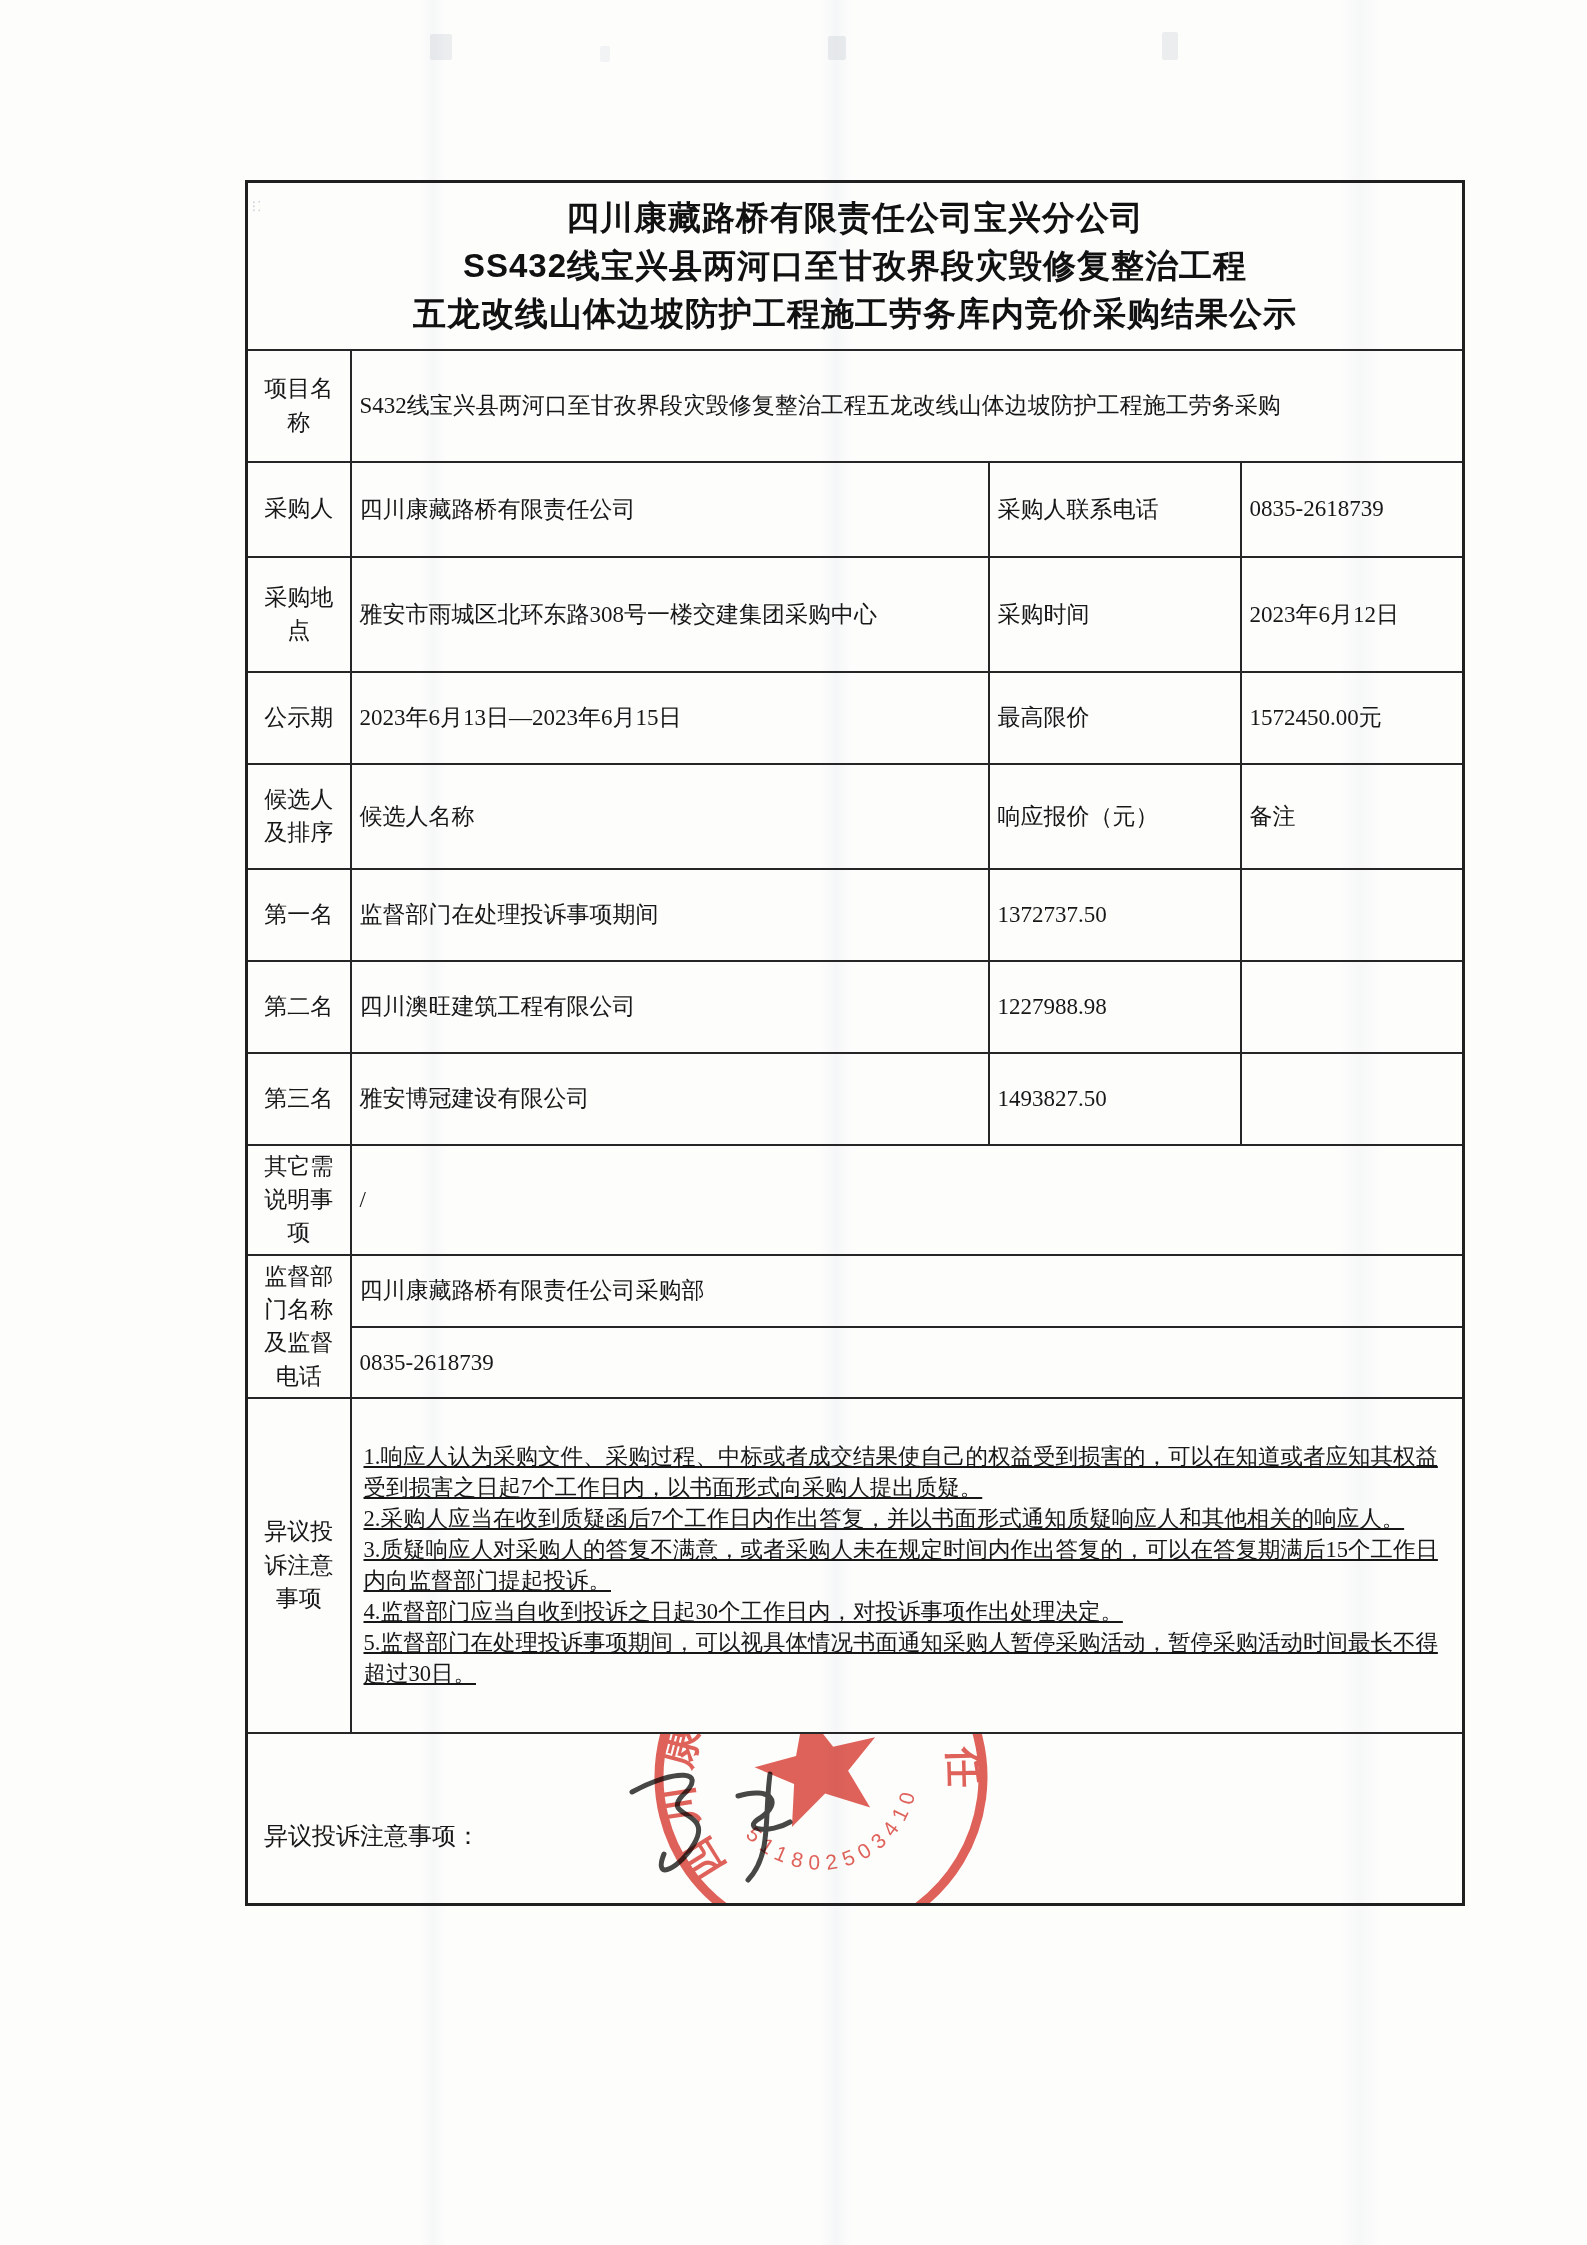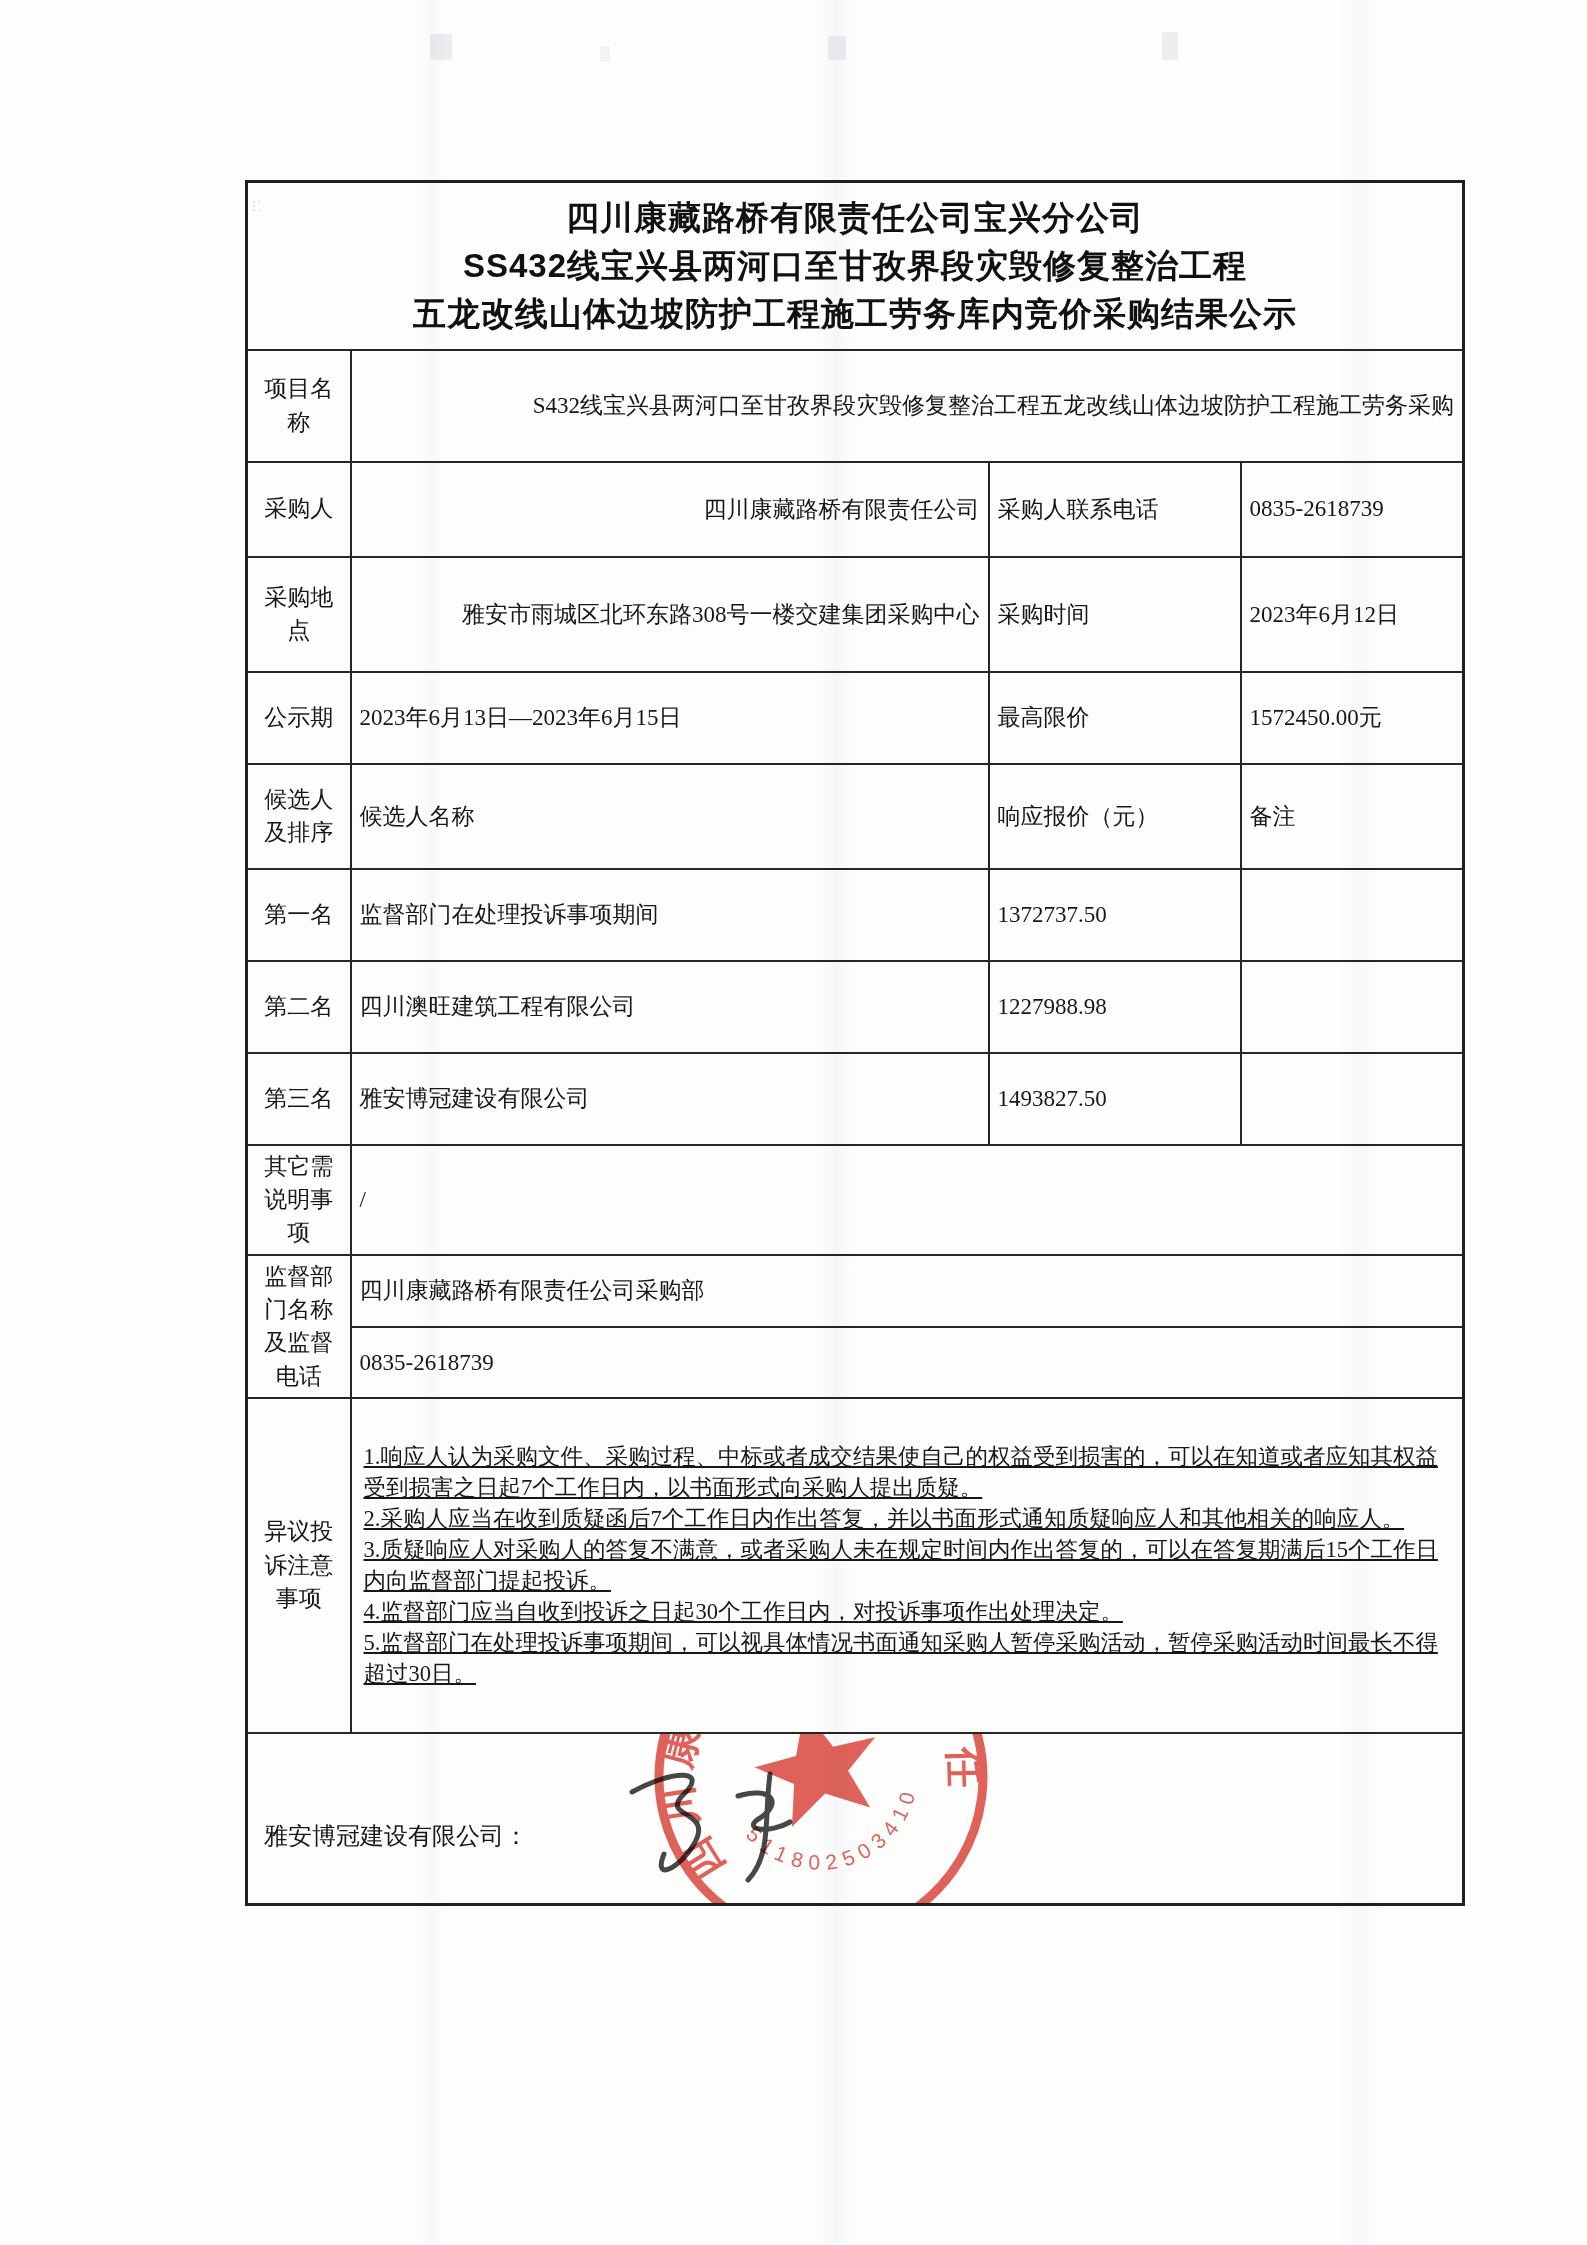--- a/index.html
+++ b/index.html
@@ -28,21 +28,21 @@
   }
   table.main td{
     border:2px solid #262626;
     padding:4px 8px;
     vertical-align:middle;
     overflow:hidden;
   }
   table.main{border:3px solid #202020;}
   td.lbl{text-align:center;padding:4px 6px;line-height:1.45;}
   td.c{text-align:left;}
-  td.l{text-align:right;padding-left:12px;margin-top:11px;}
+  td.l{text-align:left;padding-left:12px;margin-top:11px;}
   .titlecell{border:2px solid #262626;text-align:center;vertical-align:middle;}
   .title-line{
     font-family:"Liberation Sans", sans-serif;
     font-weight:bold;font-size:33px;line-height:48px;color:#111;
     letter-spacing:1px;
   }
   tr.h-title{height:168px;}
   tr.h-project{height:112px;}
   tr.h-purchaser{height:95px;}
   tr.h-location{height:115px;}
@@ -169,21 +169,21 @@
             <div>2.采购人应当在收到质疑函后7个工作日内作出答复，并以书面形式通知质疑响应人和其他相关的响应人。</div>
             <div>3.质疑响应人对采购人的答复不满意，或者采购人未在规定时间内作出答复的，可以在答复期满后15个工作日内向监督部门提起投诉。</div>
             <div>4.监督部门应当自收到投诉之日起30个工作日内，对投诉事项作出处理决定。</div>
             <div>5.监督部门在处理投诉事项期间，可以视具体情况书面通知采购人暂停采购活动，暂停采购活动时间最长不得超过30日。</div>
           </div>
         </td>
       </tr>
 
       <tr class="h-sign">
         <td colspan="4" class="sign-cell">
-          <span class="sign-label">雅安博冠建设有限公司：</span>
+          <span class="sign-label">异议投诉注意事项：</span>
 
           <svg class="signature-svg" width="230" height="140" viewBox="0 0 230 140">
             <g fill="none" stroke="#2e2e2e" stroke-width="5" stroke-linecap="round" opacity="0.88">
               <path d="M14 32 C 58 8, 92 10, 64 36 C 44 58, 96 50, 76 84 C 64 106, 34 124, 46 94"></path>
               <path d="M120 36 C 152 26, 166 42, 142 58 C 122 70, 152 74, 172 62"></path>
               <path d="M152 14 C 146 58, 154 94, 130 120"></path>
             </g>
           </svg>
 
           <svg class="stamp-svg" width="350" height="350" viewBox="0 0 350 350">

